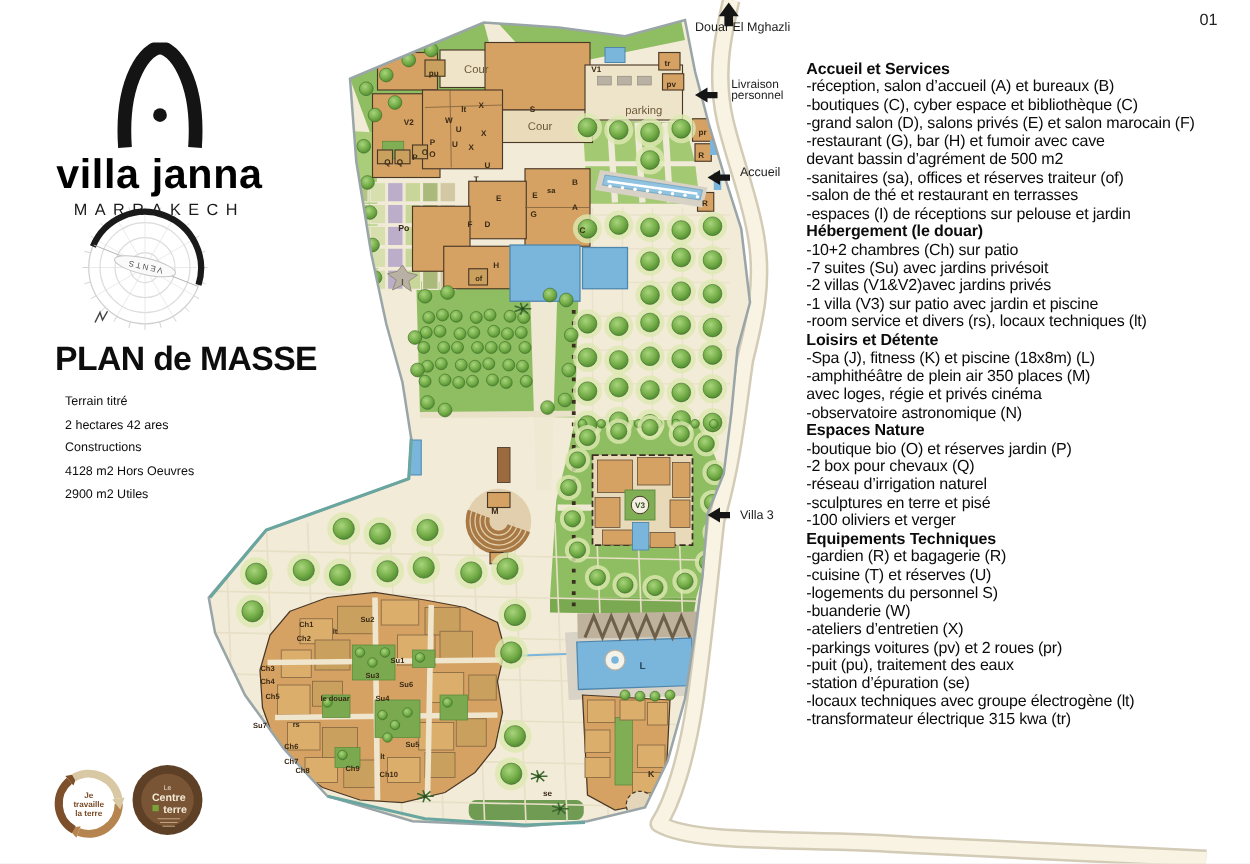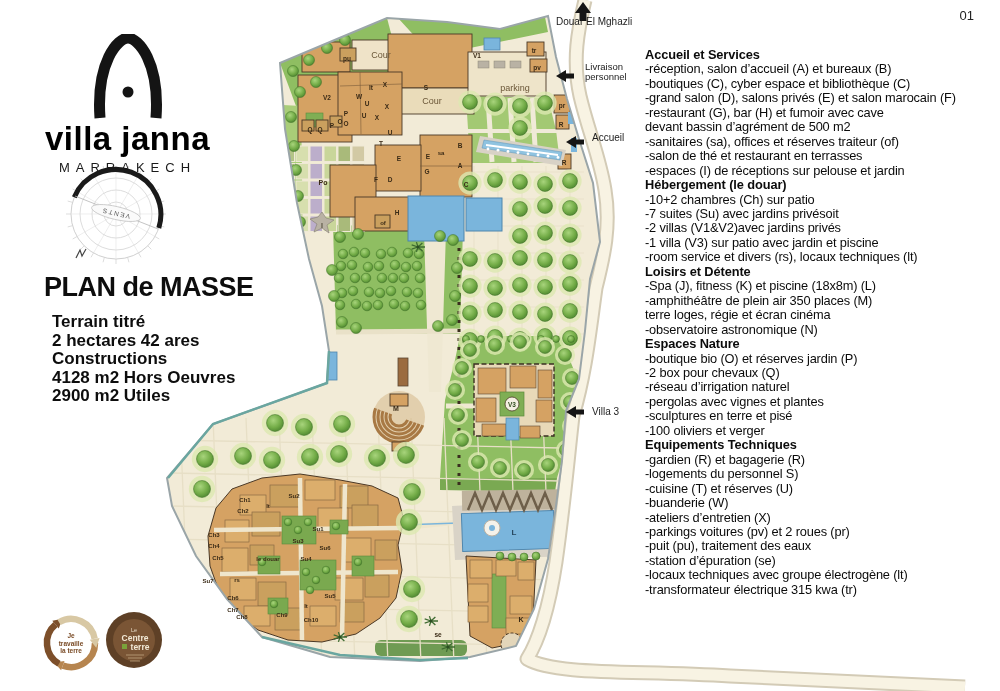--- a/index.html
+++ b/index.html
@@ -8,21 +8,21 @@
   #mapsvg{position:absolute;left:0;top:0}
   .pagenum{position:absolute;right:26px;top:8px;font-size:13px;color:#222}
   .brand{position:absolute;left:0;top:0;width:255px;text-align:center}
   .brand .arch{margin:34px auto 0 auto;display:block}
   .brand-name{font-size:33px;font-weight:700;letter-spacing:.5px;color:#000000;line-height:34px;margin-top:2px}
   .brand-city{font-size:13px;font-weight:400;letter-spacing:6px;color:#1a1a1a;margin-top:4px}
   .compass{position:absolute;left:48px;top:166px}
   .titleblock{position:absolute;left:44px;top:272px;width:230px}
   .tb-title{font-size:27px;font-weight:700;letter-spacing:-0.5px;color:#0d0d0d;line-height:30px}
   .tb-lines{margin-top:11px}
-  .tb-line{font-size:17px;font-weight:700;line-height:18.5px;padding-left:8px;color:#0d0d0d}
+  .tb-line{font-size:10px;font-weight:400;line-height:18.5px;padding-left:8px;color:#0d0d0d}
   .legend{position:absolute;left:645px;top:48px;width:352px}
   .lg-head{font-size:12.8px;font-weight:700;line-height:14.45px;letter-spacing:-0.1px;color:#0b0b0b}
   .lg-item{font-size:12.8px;font-weight:400;line-height:14.45px;letter-spacing:-0.15px;color:#0b0b0b}
   .logos{position:absolute;left:38px;top:604px}
 </style>
 </head>
 <body>
 <div class="page">
 
 <svg id="mapsvg" width="1000" height="691" viewBox="0 0 1000 691">
@@ -704,33 +704,32 @@
       <div class="lg-item">-espaces (I) de réceptions sur pelouse et jardin</div>
       <div class="lg-head">Hébergement (le douar)</div>
       <div class="lg-item">-10+2 chambres (Ch) sur patio</div>
       <div class="lg-item">-7 suites (Su) avec jardins privésoit</div>
       <div class="lg-item">-2 villas (V1&amp;V2)avec jardins privés</div>
       <div class="lg-item">-1 villa (V3) sur patio avec jardin et piscine</div>
       <div class="lg-item">-room service et divers (rs), locaux techniques (lt)</div>
       <div class="lg-head">Loisirs et Détente</div>
       <div class="lg-item">-Spa (J), fitness (K) et piscine (18x8m) (L)</div>
       <div class="lg-item">-amphithéâtre de plein air 350 places (M)</div>
-      <div class="lg-item">terre loges, régie et écran cinéma</div>
+      <div class="lg-item">avec loges, régie et privés cinéma</div>
       <div class="lg-item">-observatoire astronomique (N)</div>
       <div class="lg-head">Espaces Nature</div>
       <div class="lg-item">-boutique bio (O) et  réserves jardin (P)</div>
       <div class="lg-item">-2 box pour chevaux (Q)</div>
       <div class="lg-item">-réseau d’irrigation naturel</div>
-      <div class="lg-item">-pergolas avec vignes et plantes</div>
       <div class="lg-item">-sculptures en terre et pisé</div>
       <div class="lg-item">-100 oliviers et verger</div>
       <div class="lg-head">Equipements Techniques</div>
       <div class="lg-item">-gardien (R) et bagagerie (R)</div>
+      <div class="lg-item">-cuisine (T) et réserves (U)</div>
       <div class="lg-item">-logements du personnel S)</div>
-      <div class="lg-item">-cuisine (T) et réserves (U)</div>
       <div class="lg-item">-buanderie (W)</div>
       <div class="lg-item">-ateliers d’entretien (X)</div>
       <div class="lg-item">-parkings voitures (pv) et 2 roues (pr)</div>
       <div class="lg-item">-puit (pu), traitement des eaux</div>
       <div class="lg-item">-station d’épuration (se)</div>
       <div class="lg-item">-locaux techniques avec groupe électrogène (lt)</div>
       <div class="lg-item">-transformateur électrique 315 kwa (tr)</div>
     </div>
 
 <div class="pagenum">01</div>

